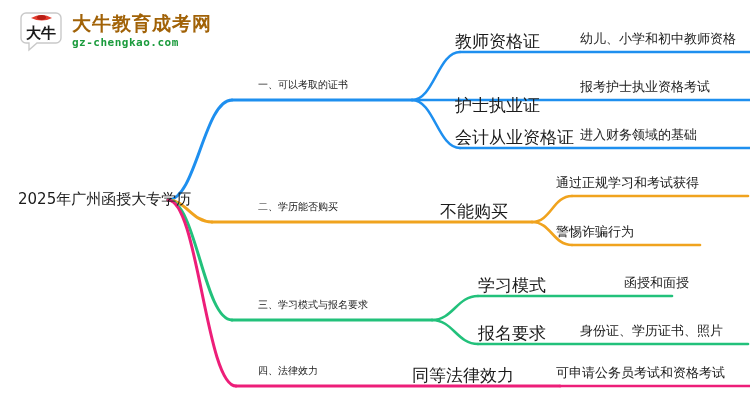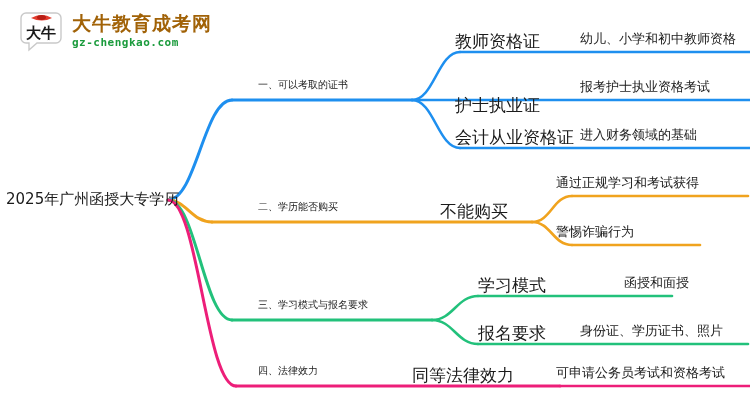--- a/index.html
+++ b/index.html
@@ -75,21 +75,21 @@
     <path d="M432,320 C453,320 457,296 478,296" fill="none" stroke="#22c17b" stroke-width="2.6" stroke-linecap="round"></path>
     <path d="M478,296 L672,296" fill="none" stroke="#22c17b" stroke-width="2.6" stroke-linecap="round"></path>
     <path d="M432,320 C453,320 457,344 478,344" fill="none" stroke="#22c17b" stroke-width="2.6" stroke-linecap="round"></path>
     <path d="M478,344 L748,344" fill="none" stroke="#22c17b" stroke-width="2.6" stroke-linecap="round"></path>
 
     <path d="M168,200 C198,200 206,386 236,386" fill="none" stroke="#ed1e79" stroke-width="3" stroke-linecap="round"></path>
     <path d="M236,386 L560,386" fill="none" stroke="#ed1e79" stroke-width="3" stroke-linecap="round"></path>
     <path d="M560,386 L750,386" fill="none" stroke="#ed1e79" stroke-width="2.6" stroke-linecap="round"></path>
   </svg>
 
-  <div class="node root" style="left:6px;top:190px;">2025年广州函授大专学历</div>
+  <div class="node root" style="left:18px;top:190px;">2025年广州函授大专学历</div>
 
   <div class="node lvl1" style="left:258px;top:78px;">一、可以考取的证书</div>
   <div class="node lvl2" style="left:455px;top:30px;">教师资格证</div>
   <div class="node lvl3" style="left:580px;top:30px;">幼儿、小学和初中教师资格</div>
   <div class="node lvl2" style="left:455px;top:78px;margin-top:16px;">护士执业证</div>
   <div class="node lvl3" style="left:580px;top:78px;">报考护士执业资格考试</div>
   <div class="node lvl2" style="left:455px;top:126px;">会计从业资格证</div>
   <div class="node lvl3" style="left:580px;top:126px;text-align:center;">进入财务领域的基础</div>
 
   <div class="node lvl1" style="left:258px;top:200px;text-align:center;">二、学历能否购买</div>

